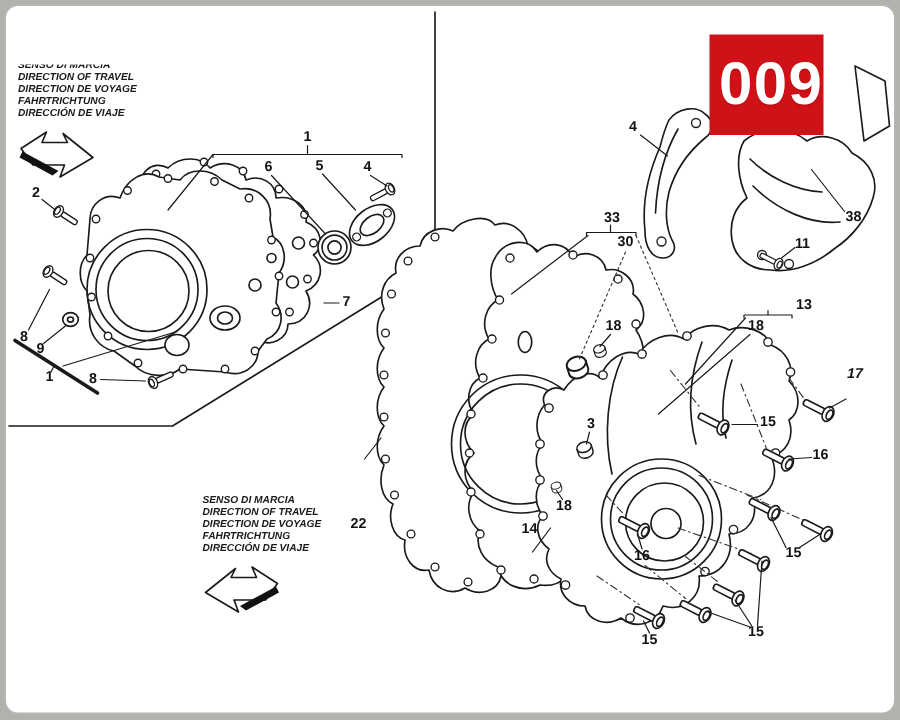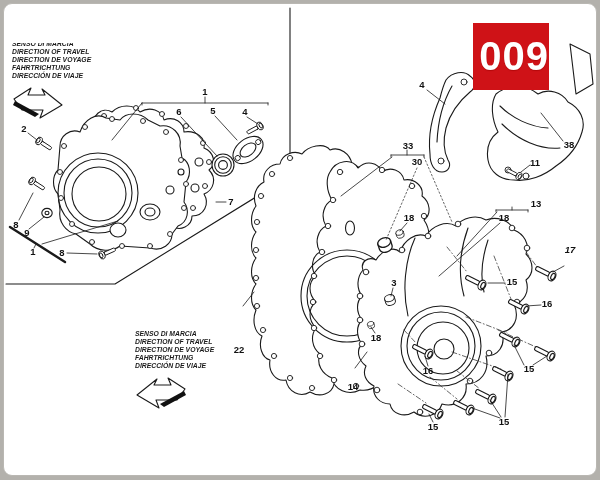--- a/index.html
+++ b/index.html
@@ -364,21 +364,21 @@
     <div class="callout" style="left: 536px; top: 204px;">13</div>
     <div class="callout" style="left: 504px; top: 218px;">18</div>
     <div class="callout" style="left: 409px; top: 218px;">18</div>
     <div class="callout" style="left: 570px; top: 250px; font-style: italic;">17</div>
     <div class="callout" style="left: 512px; top: 282px;">15</div>
     <div class="callout" style="left: 547px; top: 304px;">16</div>
     <div class="callout" style="left: 394px; top: 283px;">3</div>
     <div class="callout" style="left: 239px; top: 311px; margin-top: 39px;">22</div>
     <div class="callout" style="left: 376px; top: 338px;">18</div>
     <div class="callout" style="left: 529px; top: 369px;">15</div>
-    <div class="callout" style="left: 353px; top: 387px; text-align: center;">14</div>
+    <div class="callout" style="left: 353px; top: 353px; text-align: center;">14</div>
     <div class="callout" style="left: 428px; top: 371px;">16</div>
     <div class="callout" style="left: 433px; top: 427px;">15</div>
     <div class="callout" style="left: 504px; top: 422px;">15</div>
   </div>
 
 <div class="badge">
   <span>009</span>
 </div>
 
 </body></html>

